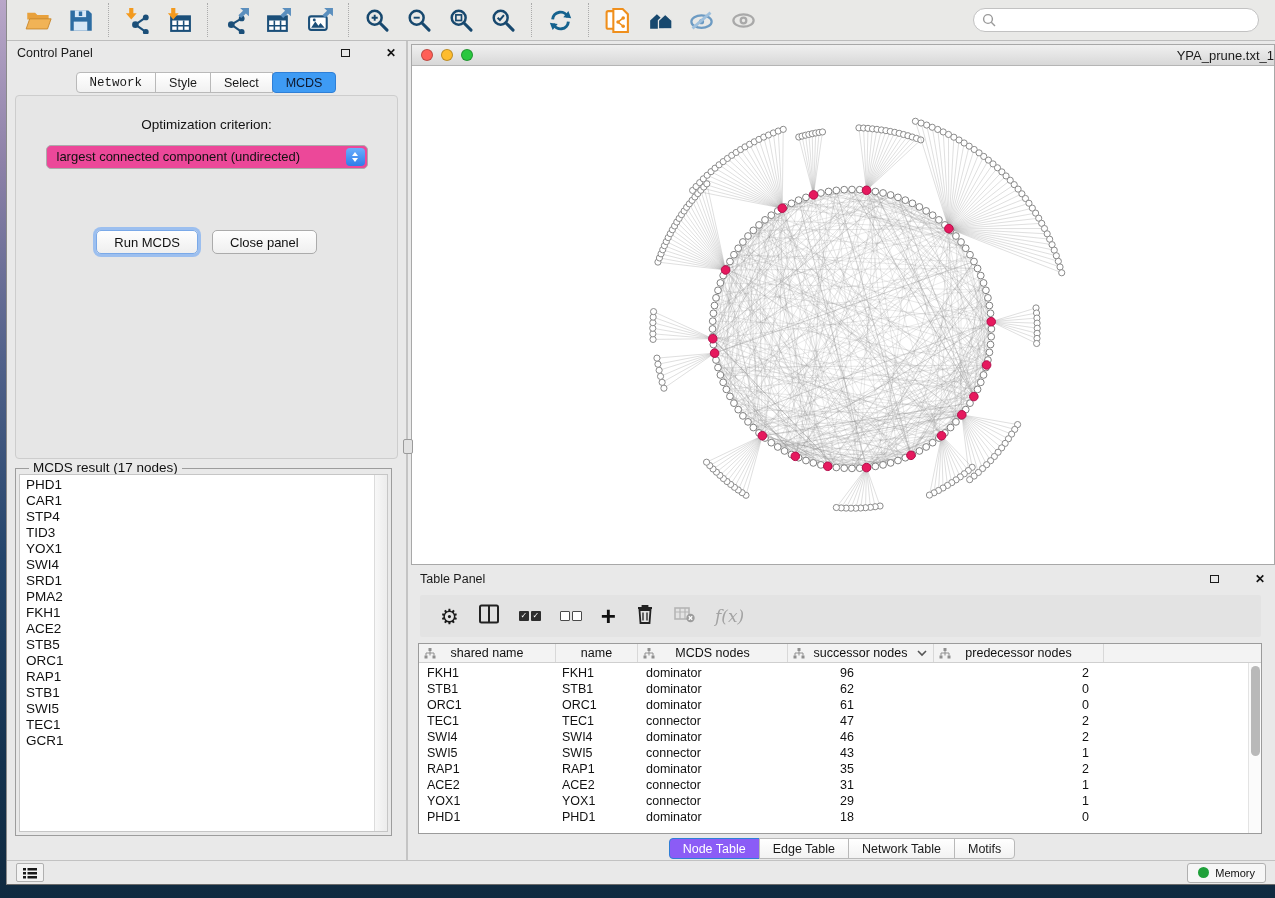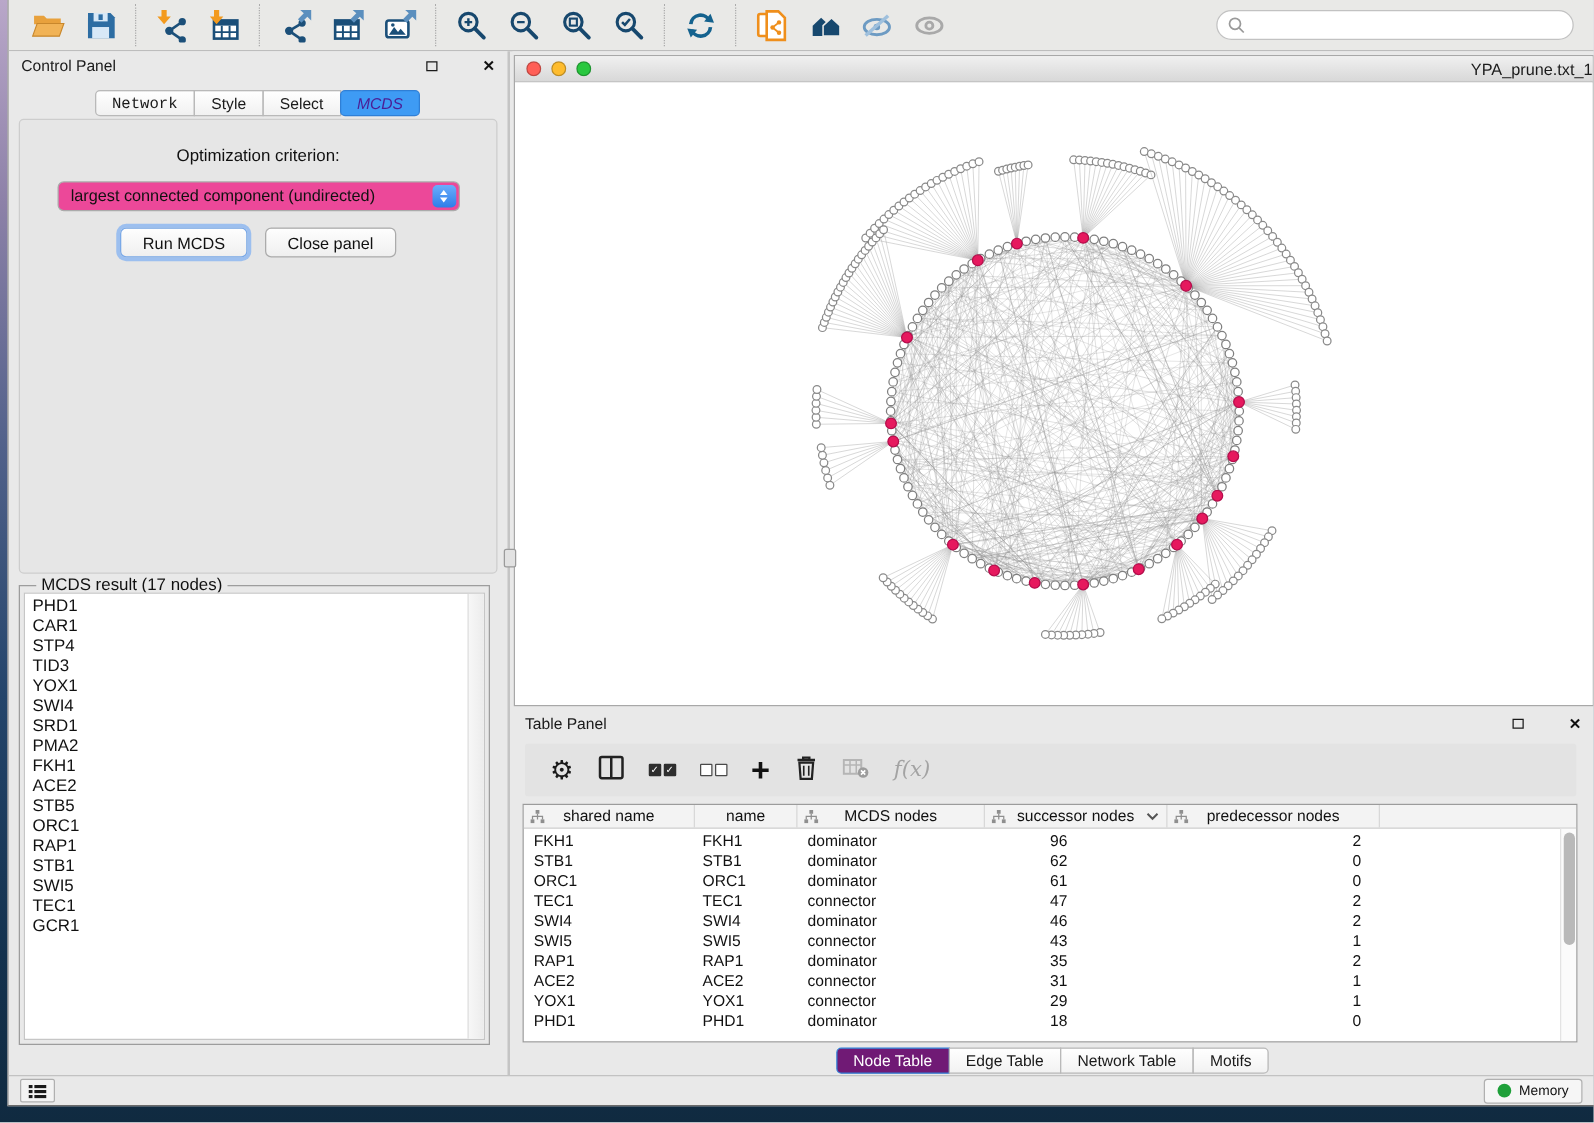--- a/index.html
+++ b/index.html
@@ -27,35 +27,35 @@
   .cpanel { position:absolute; left:0; top:0; width:401px; bottom:0; background:#e9e9e9; border-right:2px solid #c4c4c4; }
   .phead { height:24px; display:flex; align-items:center; padding:0 10px; font-size:12.5px; color:#1a1a1a;gap:24px; }
   .phead .sp { flex:1; }
   .float-ic { width:9px; height:8px; border:1.5px solid #1a1a1a; display:inline-block; margin-right:12px; cursor:default; }
   .close-ic { font-size:12px; font-weight:bold; color:#111; cursor:default; }
   .ctabs { position:absolute; left:0; right:0; top:31px; display:flex; justify-content:center; }
   .ctab { padding:2.5px 13px; background:linear-gradient(#ffffff,#f1f1f1); border:1px solid #b9b9b9;
     margin-left:-1px; font-size:12.5px; color:#1a1a1a; }
   .ctab:first-child { border-radius:4px 0 0 4px;font-family:Liberation Mono, monospace; }
   .ctab:last-child { border-radius:0 4px 4px 0; }
-  .ctab.active { background:#3e9bf4; border-color:#2f7fd6; color:#4c1d95; border-radius:4px;font-style:italic; }
+  .ctab.active { background:#3e9bf4; border-color:#2f7fd6; color:#0f172a; border-radius:4px; }
   .cbox { position:absolute; left:8px; right:8px; top:54px; height:364px; background:#e6e6e6;
     border:1px solid #cdcdcd; border-radius:4px; }
   .optlabel { text-align:center; margin-top:21px; font-size:13.5px; color:#111; }
   .select { margin:13px auto 0; width:322px; height:24px; background:#ec4899; border:1px solid #ababab;
     border-radius:5px; position:relative; font-size:13px; line-height:22px; padding-left:10px; color:#111; }
   .stepper { position:absolute; right:2px; top:2px; width:19px; height:18px; border-radius:4px;
     background:linear-gradient(#6aaefc,#2e7de9); display:flex; flex-direction:column; align-items:center; justify-content:center; }
   .stepper .up { width:0; height:0; border-left:3.5px solid transparent; border-right:3.5px solid transparent;
     border-bottom:4px solid #fff; margin-bottom:2px; }
   .stepper .dn { width:0; height:0; border-left:3.5px solid transparent; border-right:3.5px solid transparent;
     border-top:4px solid #fff; }
   .btnrow { margin-top:13px; display:flex; justify-content:center; gap:14px; }
   .btn { height:24px; padding:0 17px; background:linear-gradient(#fefefe,#efefef); border:1px solid #ababab;
-    border-radius:5px; font-size:13px; color:#111; font-family:"Liberation Sans",sans-serif; }
+    border-radius:5px; font-size:13px; color:#111; font-family:"Liberation Sans",sans-serif;margin-top:48px; }
   .focusring { box-shadow:0 0 0 3px rgba(94,158,245,.55); border-color:#7aa9e8; }
   .resultbox { position:absolute; left:8px; right:14px; top:427px; bottom:24px; border:1px solid #9d9d9d; }
   .resultbox .legend { position:absolute; top:-9px; left:13px; background:#e9e9e9; padding:0 4px;
     font-size:13.5px; color:#111; }
   .listwrap { position:absolute; left:3px; right:3px; top:5px; bottom:3px; background:#fff;
     border:1px solid #c6c6c6; overflow:hidden; }
   .mitem { font-size:13.5px; line-height:16px; padding-left:6px; color:#111; }
   .mitem:first-child { margin-top:2px; }
   .vscroll-track { position:absolute; right:0; top:0; bottom:0; width:13px;
     background:linear-gradient(90deg,#f7f7f7,#ececec); border-left:1px solid #dcdcdc; }
@@ -98,21 +98,21 @@
   .trow:first-child { margin-top:2px; }
   .td.c0{padding-left:8px;} .td.c1{padding-left:6px;} .td.c2{padding-left:8px;}
   .td.num.c3{text-align:center; padding-right:28px;} .td.num.c4{text-align:right; padding-right:15px;}
   .tscroll { position:absolute; top:19px; right:0; bottom:0; width:13px; background:#fbfbfb; border-left:1px solid #e3e3e3; }
   .thumb { position:absolute; top:3px; left:2px; width:9px; height:90px; background:#b9b9b9; border-radius:5px; }
   .btabs { position:absolute; left:0; right:0; top:273px; display:flex; justify-content:center; }
   .btab { padding:2.5px 13px; background:linear-gradient(#ffffff,#f2f2f2); border:1px solid #b9b9b9;
     margin-left:-1px; font-size:12.5px; color:#1a1a1a; }
   .btab:first-child { border-radius:4px 0 0 4px; }
   .btab:last-child { border-radius:0 4px 4px 0; }
-  .btab.active { background:#701a75; border-color:#2f7fd6; color:#fff; }
+  .btab.active { background:#8b5cf6; border-color:#2f7fd6; color:#fff; }
 
   
   .statusbar { position:absolute; left:0; right:0; bottom:0; height:24px; background:#e9e9e9;
     border-top:1px solid #c2c2c2; display:flex; align-items:center; justify-content:space-between; padding:0 9px; }
   .sb-btn { width:28px; height:19px; border:1px solid #b0b0b0; background:#f3f3f3; border-radius:2px;
     display:flex; align-items:center; justify-content:center; }
   .mem-btn { height:20px; border:1px solid #b0b0b0; background:#f6f6f6; border-radius:3px;
     display:flex; align-items:center; gap:6px; padding:0 10px; font-size:11px; color:#111; }
   .dot { width:11px; height:11px; border-radius:50%; background:#1fa03a; }
 </style>

